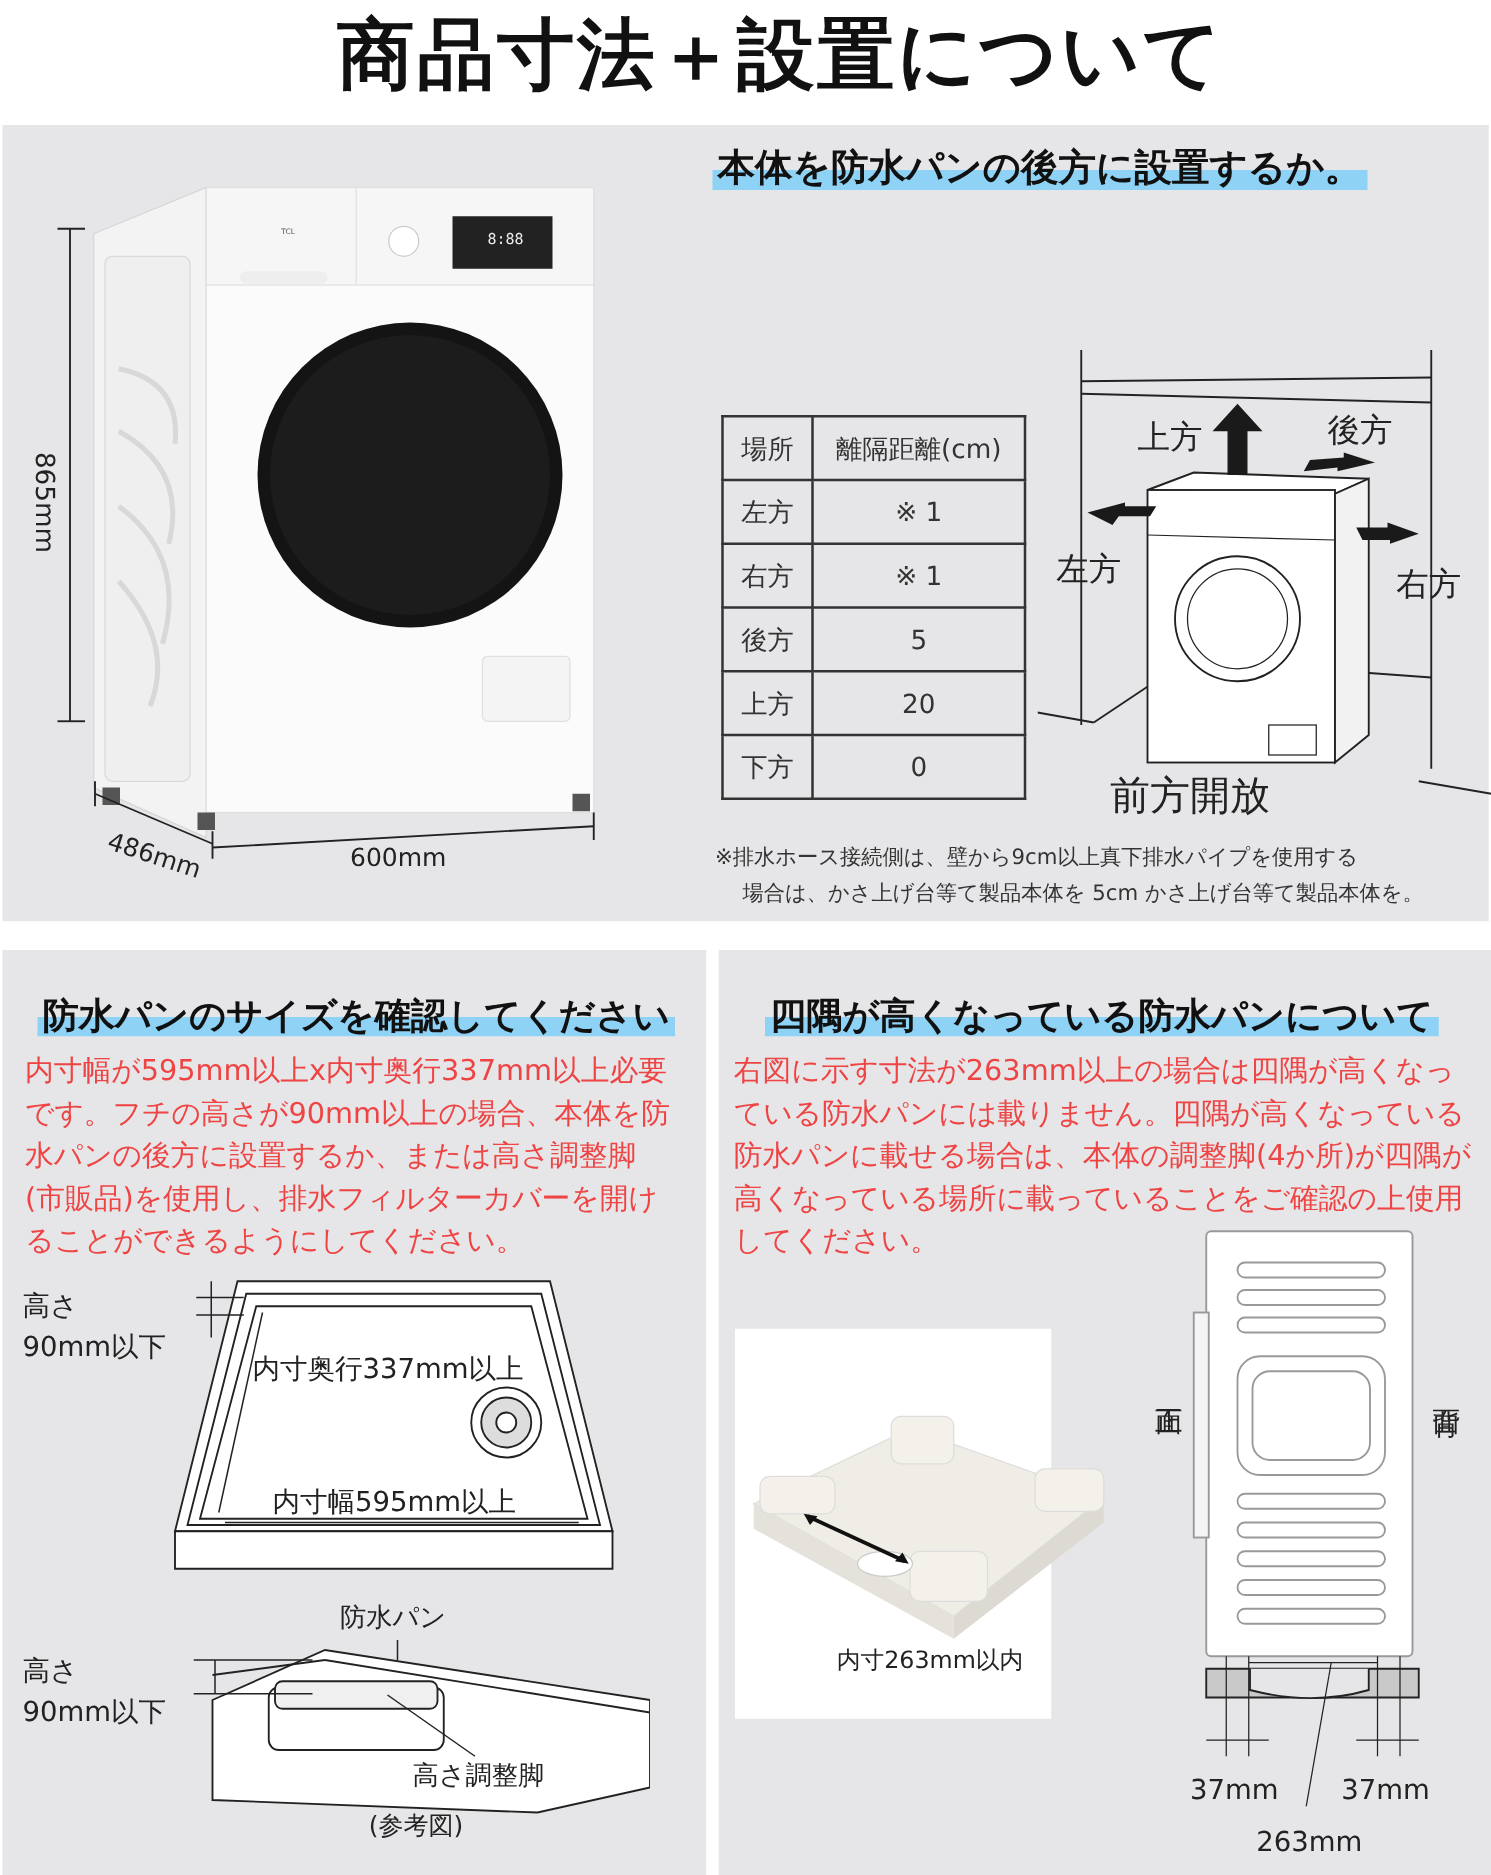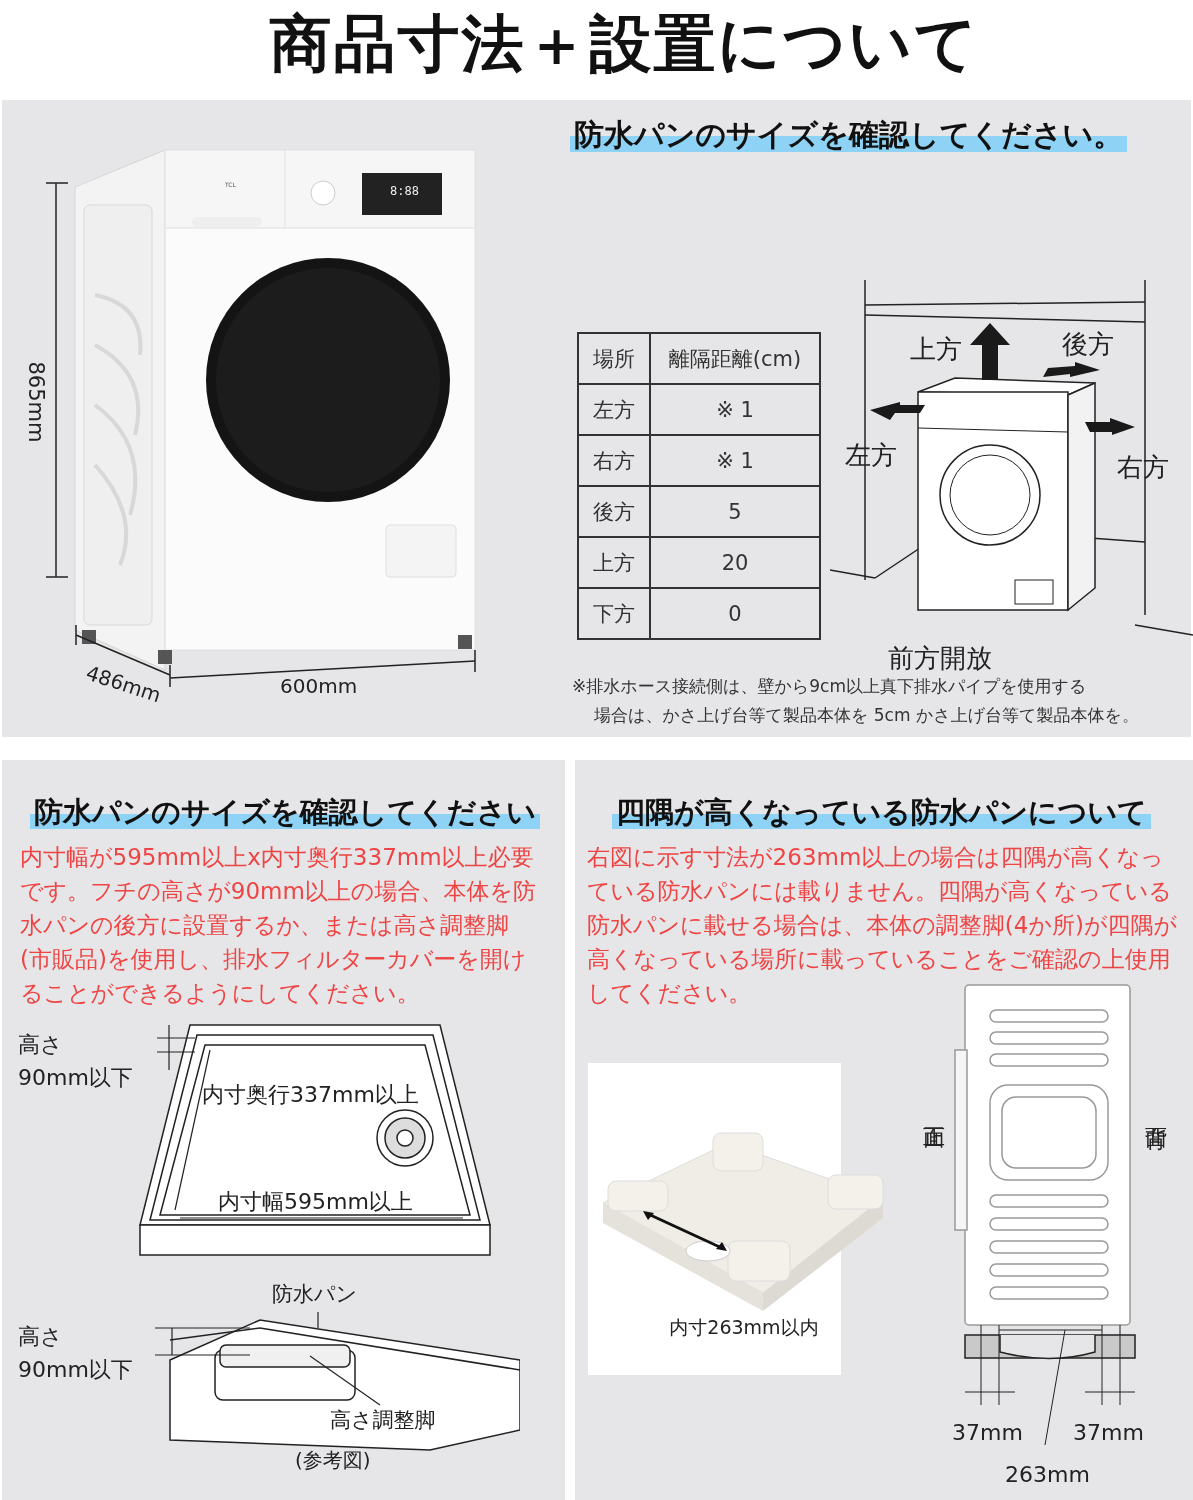--- a/index.html
+++ b/index.html
@@ -66,21 +66,21 @@
   <line x1="130" y1="520" x2="130" y2="542" stroke="#222" stroke-width="1.5"></line>
 
   <line x1="130" y1="533" x2="435" y2="516" stroke="#222" stroke-width="1.5"></line>
   <line x1="435" y1="505" x2="435" y2="527" stroke="#222" stroke-width="1.5"></line>
 </svg>
 <div class="dimtxt" style="left:-5px; top:390px; transform: rotate(90deg); font-size:21px;">865mm</div>
 <div class="dimtxt" style="left:85px; top:672px; transform: rotate(18deg);">486mm</div>
 <div class="dimtxt" style="left:280px; top:674px;">600mm</div>
 
 <div class="abs" style="left:570px; top:112px;">
-  <div class="headline"><span class="hl">防水パンのサイズを確認してください。</span></div>
+  <div class="headline"><span class="hl">本体を防水パンの後方に設置するか。</span></div>
 </div>
 
 <table class="dist">
   <tbody>
       <tr>
     <td class="c1">場所</td>
     <td class="c2">離隔距離(cm)</td>
   </tr>
   <tr>
     <td class="c1">左方</td>
@@ -127,21 +127,21 @@
 
   <polygon points="160,43 140,65 152,65 152,100 168,100 168,65 180,65" fill="#1a1a1a"></polygon>
   <polygon points="40,130 70,122 70,125 95,125 90,133 65,133 60,140" fill="#1a1a1a"></polygon>
   <polygon points="305,147 280,138 280,142 255,142 260,152 282,152 282,155" fill="#1a1a1a"></polygon>
   <polygon points="270,90 245,82 245,86 218,88 213,97 240,94 240,97" fill="#1a1a1a"></polygon>
 </svg>
 <div class="lbl" style="left:910px; top:332px; font-size:26px;">上方</div>
 <div class="lbl" style="left:1062px; top:327px; font-size:26px;">後方</div>
 <div class="lbl" style="left:845px; top:438px; font-size:26px;">左方</div>
 <div class="lbl" style="left:1117px; top:450px; font-size:26px;">右方</div>
-<div class="lbl" style="left:888px; top:641px; font-size:26px;">前方開放</div>
+<div class="lbl" style="left:888px; top:615px; font-size:32px;">前方開放</div>
 
 <div class="abs note" style="left:572px; top:672px;">
   <div>※排水ホース接続側は、壁から9cm以上真下排水パイプを使用する</div>
   <div style="padding-left:22px;">場合は、かさ上げ台等て製品本体を 5cm かさ上げ台等て製品本体を。</div>
 </div>
 
 <div class="panel" style="left:2px; top:760px; width:563px; height:740px;"></div>
 <div class="abs sec-title" style="left:30px; top:793px;"><span class="hl">防水パンのサイズを確認してください</span></div>
 <div class="abs body-text" style="left:20px; top:840px; width:520px;">内寸幅が595mm以上x内寸奥行337mm以上必要です。フチの高さが90mm以上の場合、本体を防水パンの後方に設置するか、または高さ調整脚(市販品)を使用し、排水フィルターカバーを開けることができるようにしてください。</div>
 

